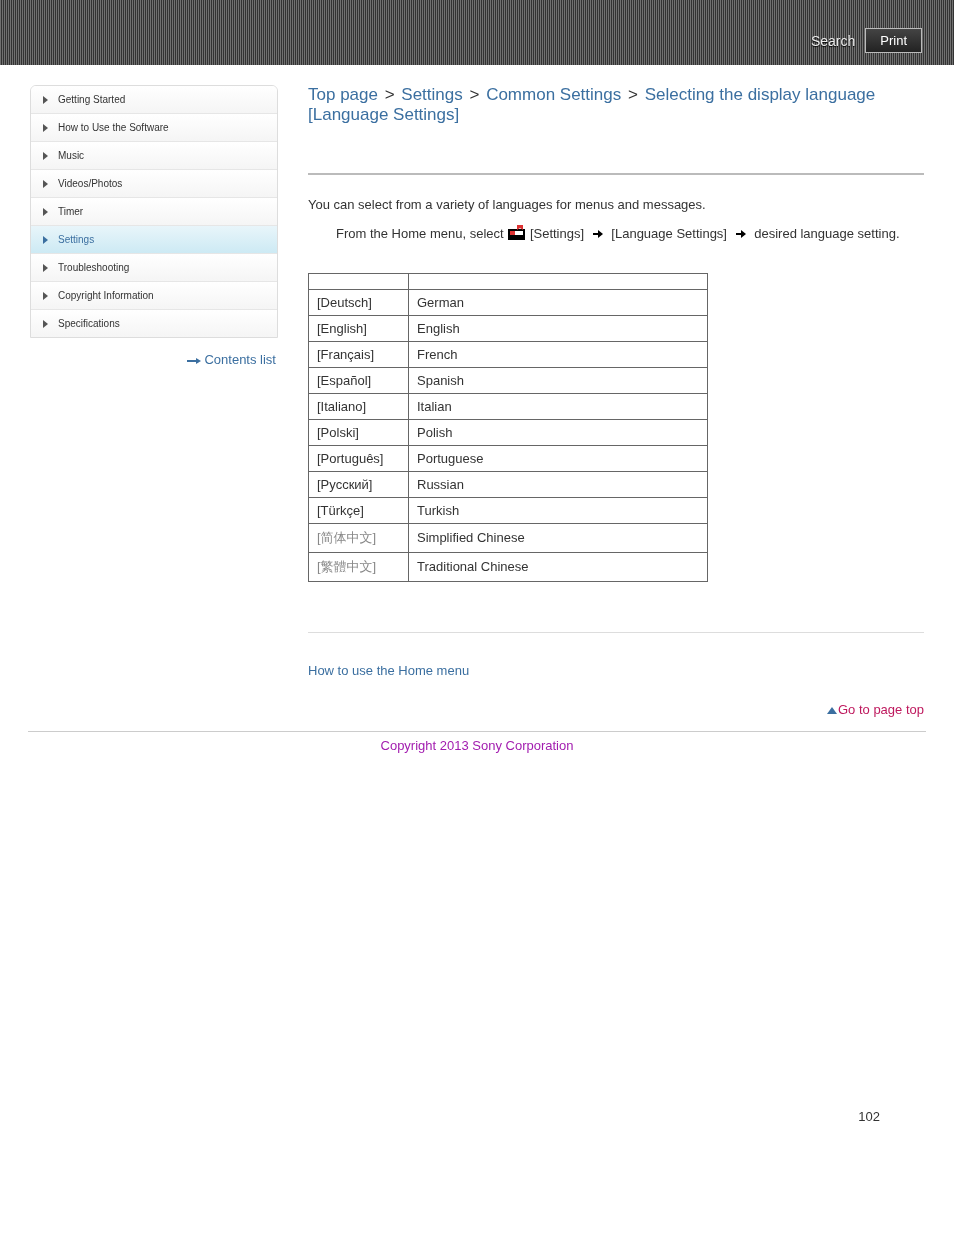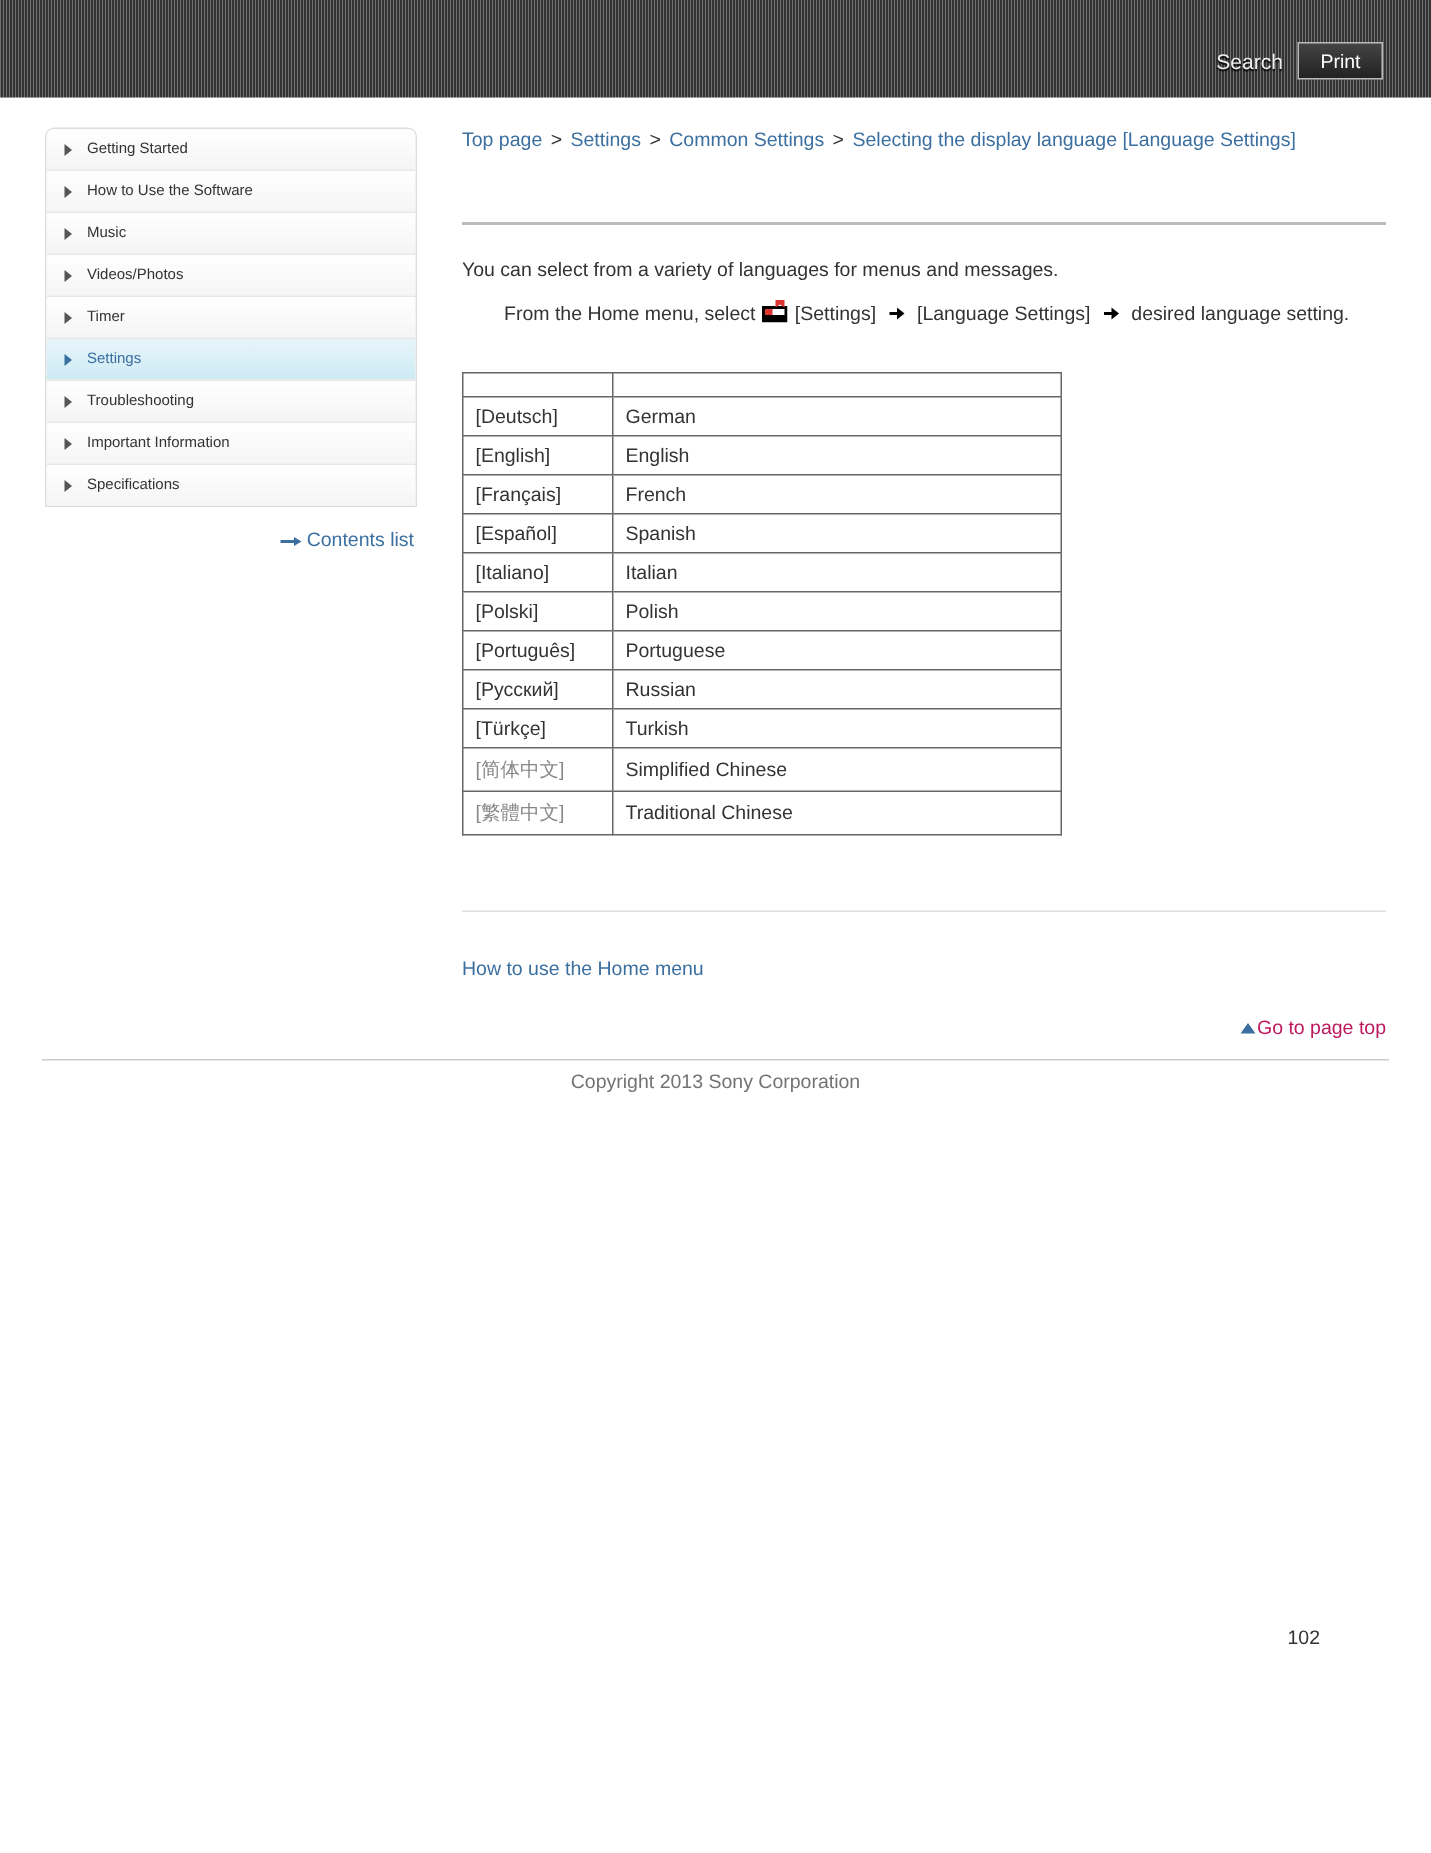--- a/index.html
+++ b/index.html
@@ -107,21 +107,21 @@
       width: 0; height: 0;
       border-top: 3px solid transparent;
       border-bottom: 3px solid transparent;
       border-left: 5px solid #3b6fa0;
     }
     .content {
       flex: 1;
       min-width: 0;
     }
     .breadcrumb {
-      font-size: 13px;
+      font-size: 17px;
       margin-bottom: 48px;
       text-align: left;
     }
     .bc-link { color: #3b6fa0; text-decoration: none; }
     .bc-sep { color: #333; margin: 0 2px; }
     .bc-current { color: #3b6fa0; }
     .hr1 { border: none; border-top: 2px solid #bbb; margin-bottom: 22px; }
     .intro { font-size: 13px; margin-bottom: 12px; }
     .instruction {
       font-size: 13px;
@@ -203,21 +203,21 @@
       margin-right: 1px;
       vertical-align: 0;
     }
     .footer-line {
       border-top: 1px solid #ccc;
       margin: 4px 28px 0;
     }
     .copyright {
       text-align: center;
       font-size: 13px;
-      color: #737373;
+      color: #a21caf;
       padding: 6px 0;
     }
     .page-num {
       text-align: right;
       padding: 350px 74px 20px 0;
       font-size: 13px;
     }
   </style>
 </head>
 <body>
@@ -255,21 +255,21 @@
         <div class="sidebar-item active">
           <span class="caret"></span>
           <span>Settings</span>
         </div>
         <div class="sidebar-item">
           <span class="caret"></span>
           <span>Troubleshooting</span>
         </div>
         <div class="sidebar-item">
           <span class="caret"></span>
-          <span>Important Information</span>
+          <span>Copyright Information</span>
         </div>
         <div class="sidebar-item">
           <span class="caret"></span>
           <span>Specifications</span>
         </div>
       </div>
     <div class="contents-list-wrap">
       <a href="#" class="contents-list">
         <span class="arrow-blue-long"></span><span>Contents list</span>
       </a>

